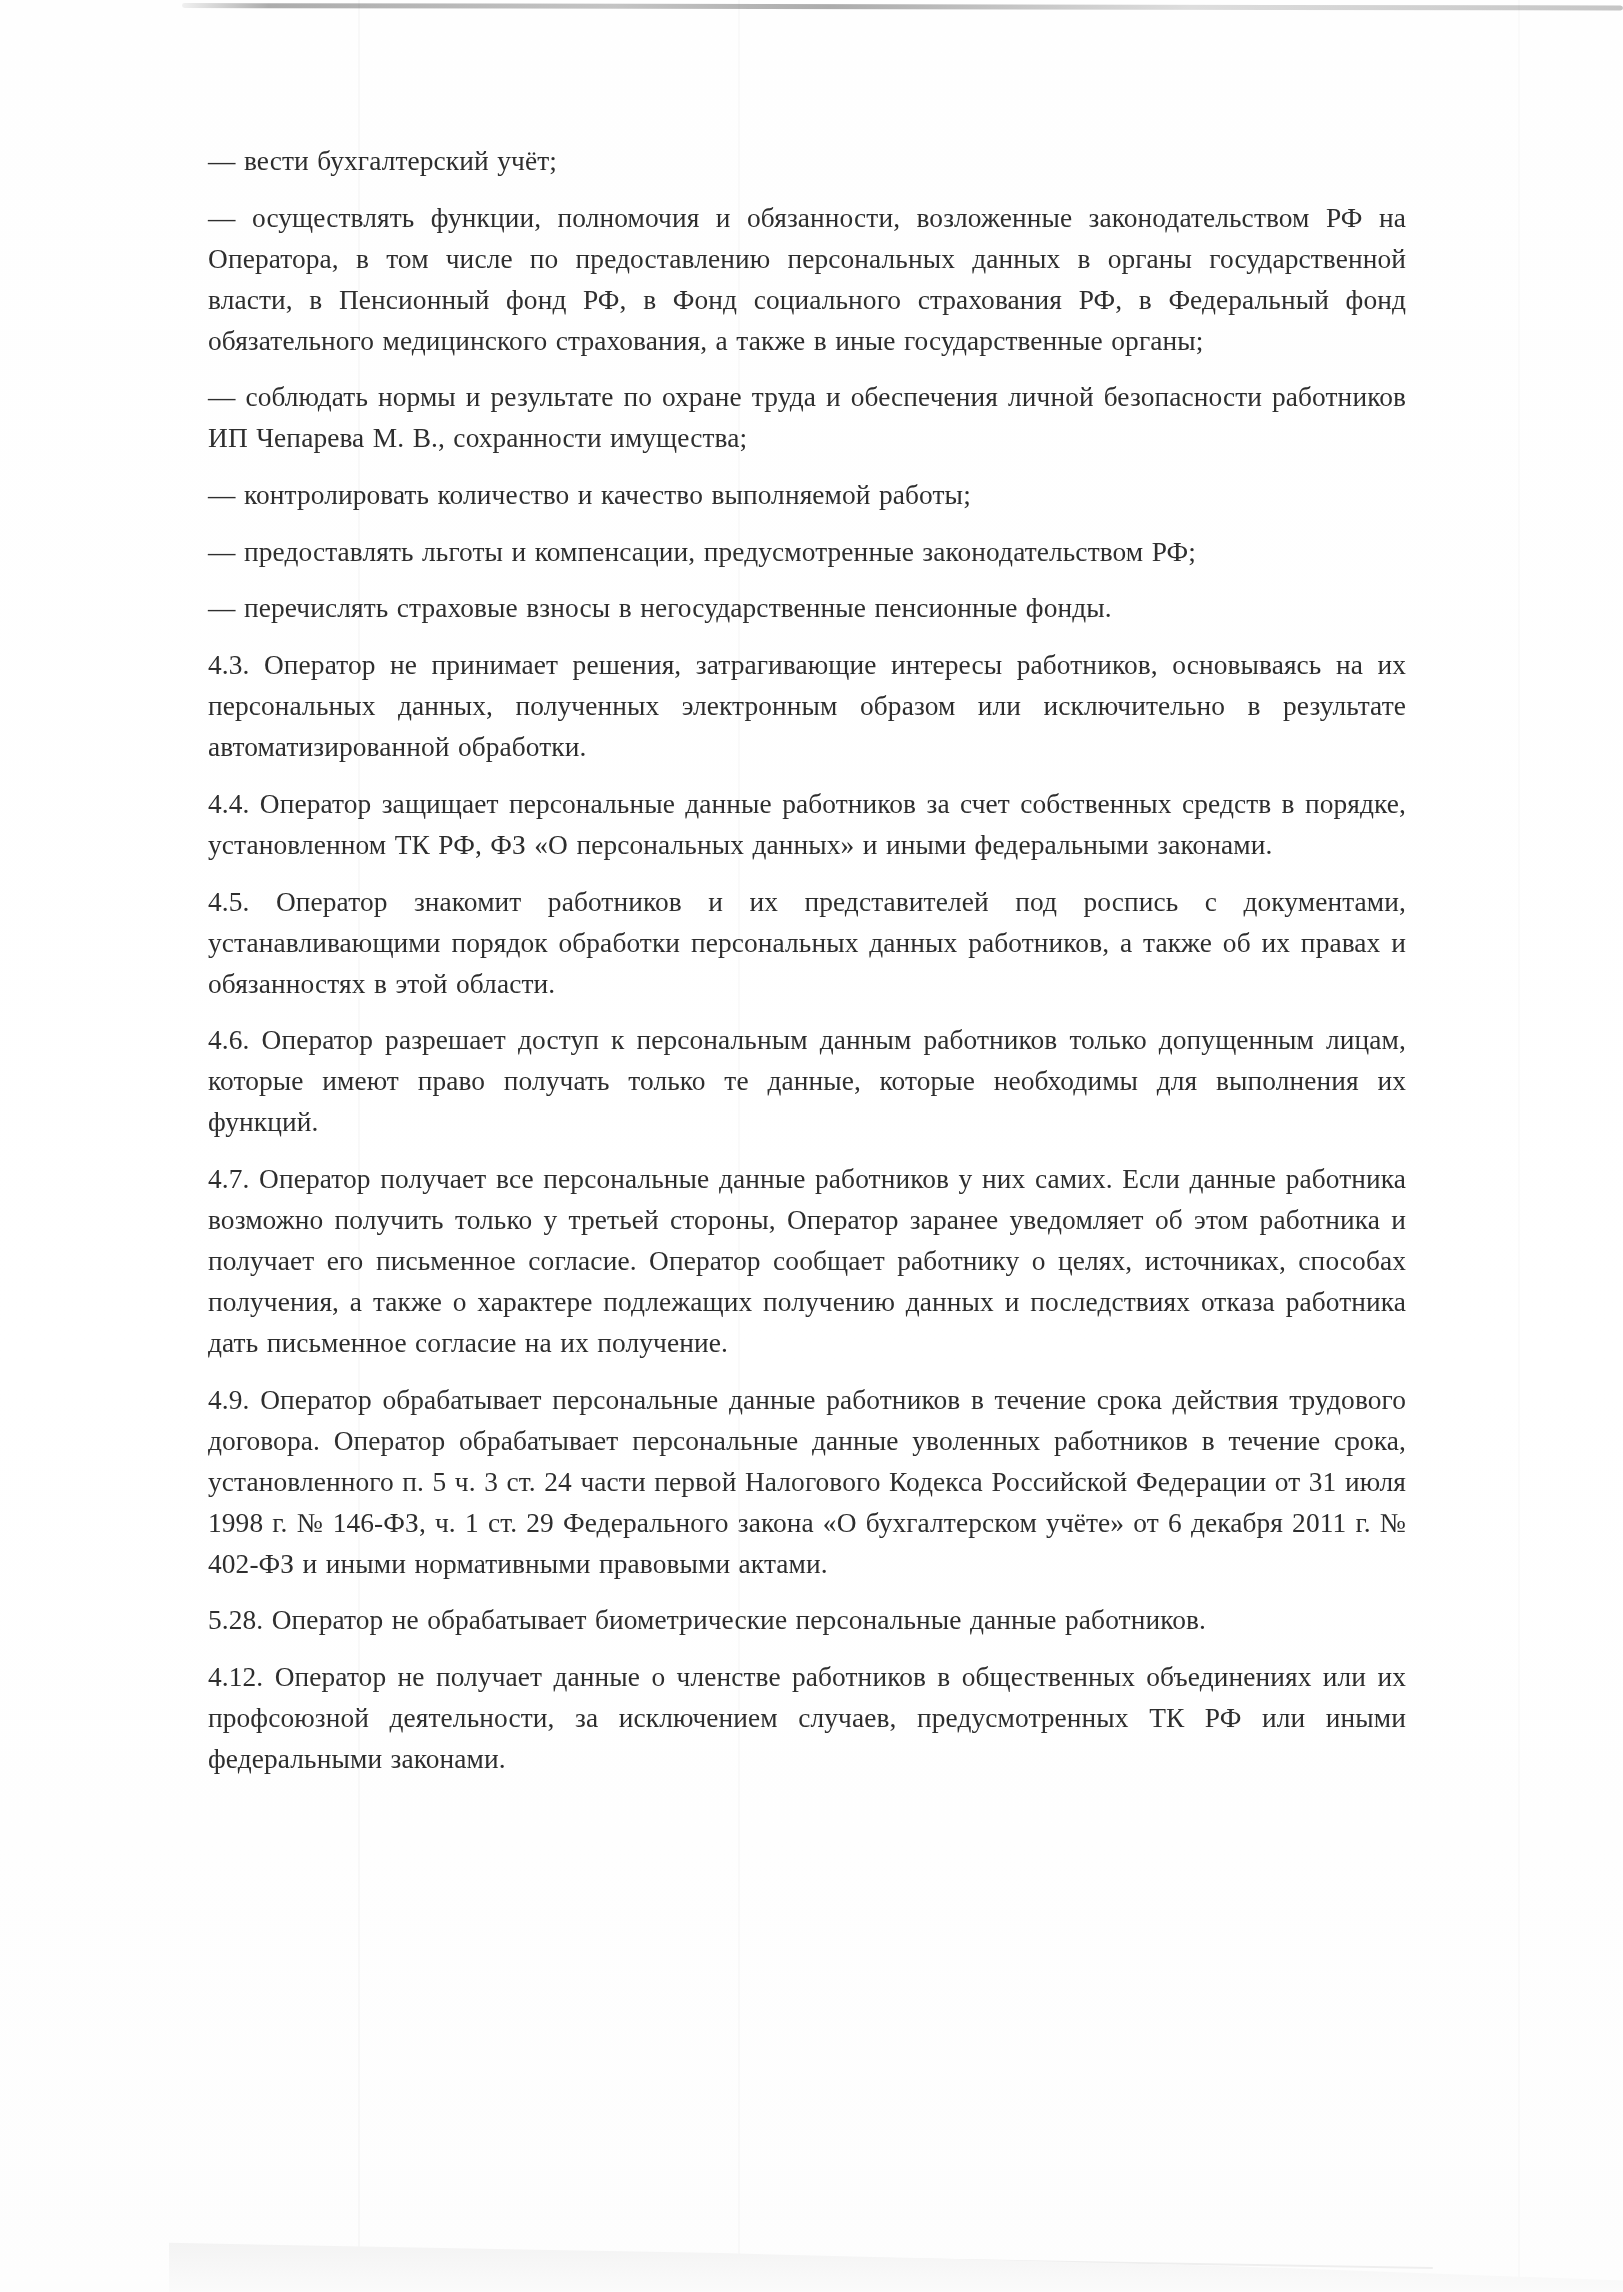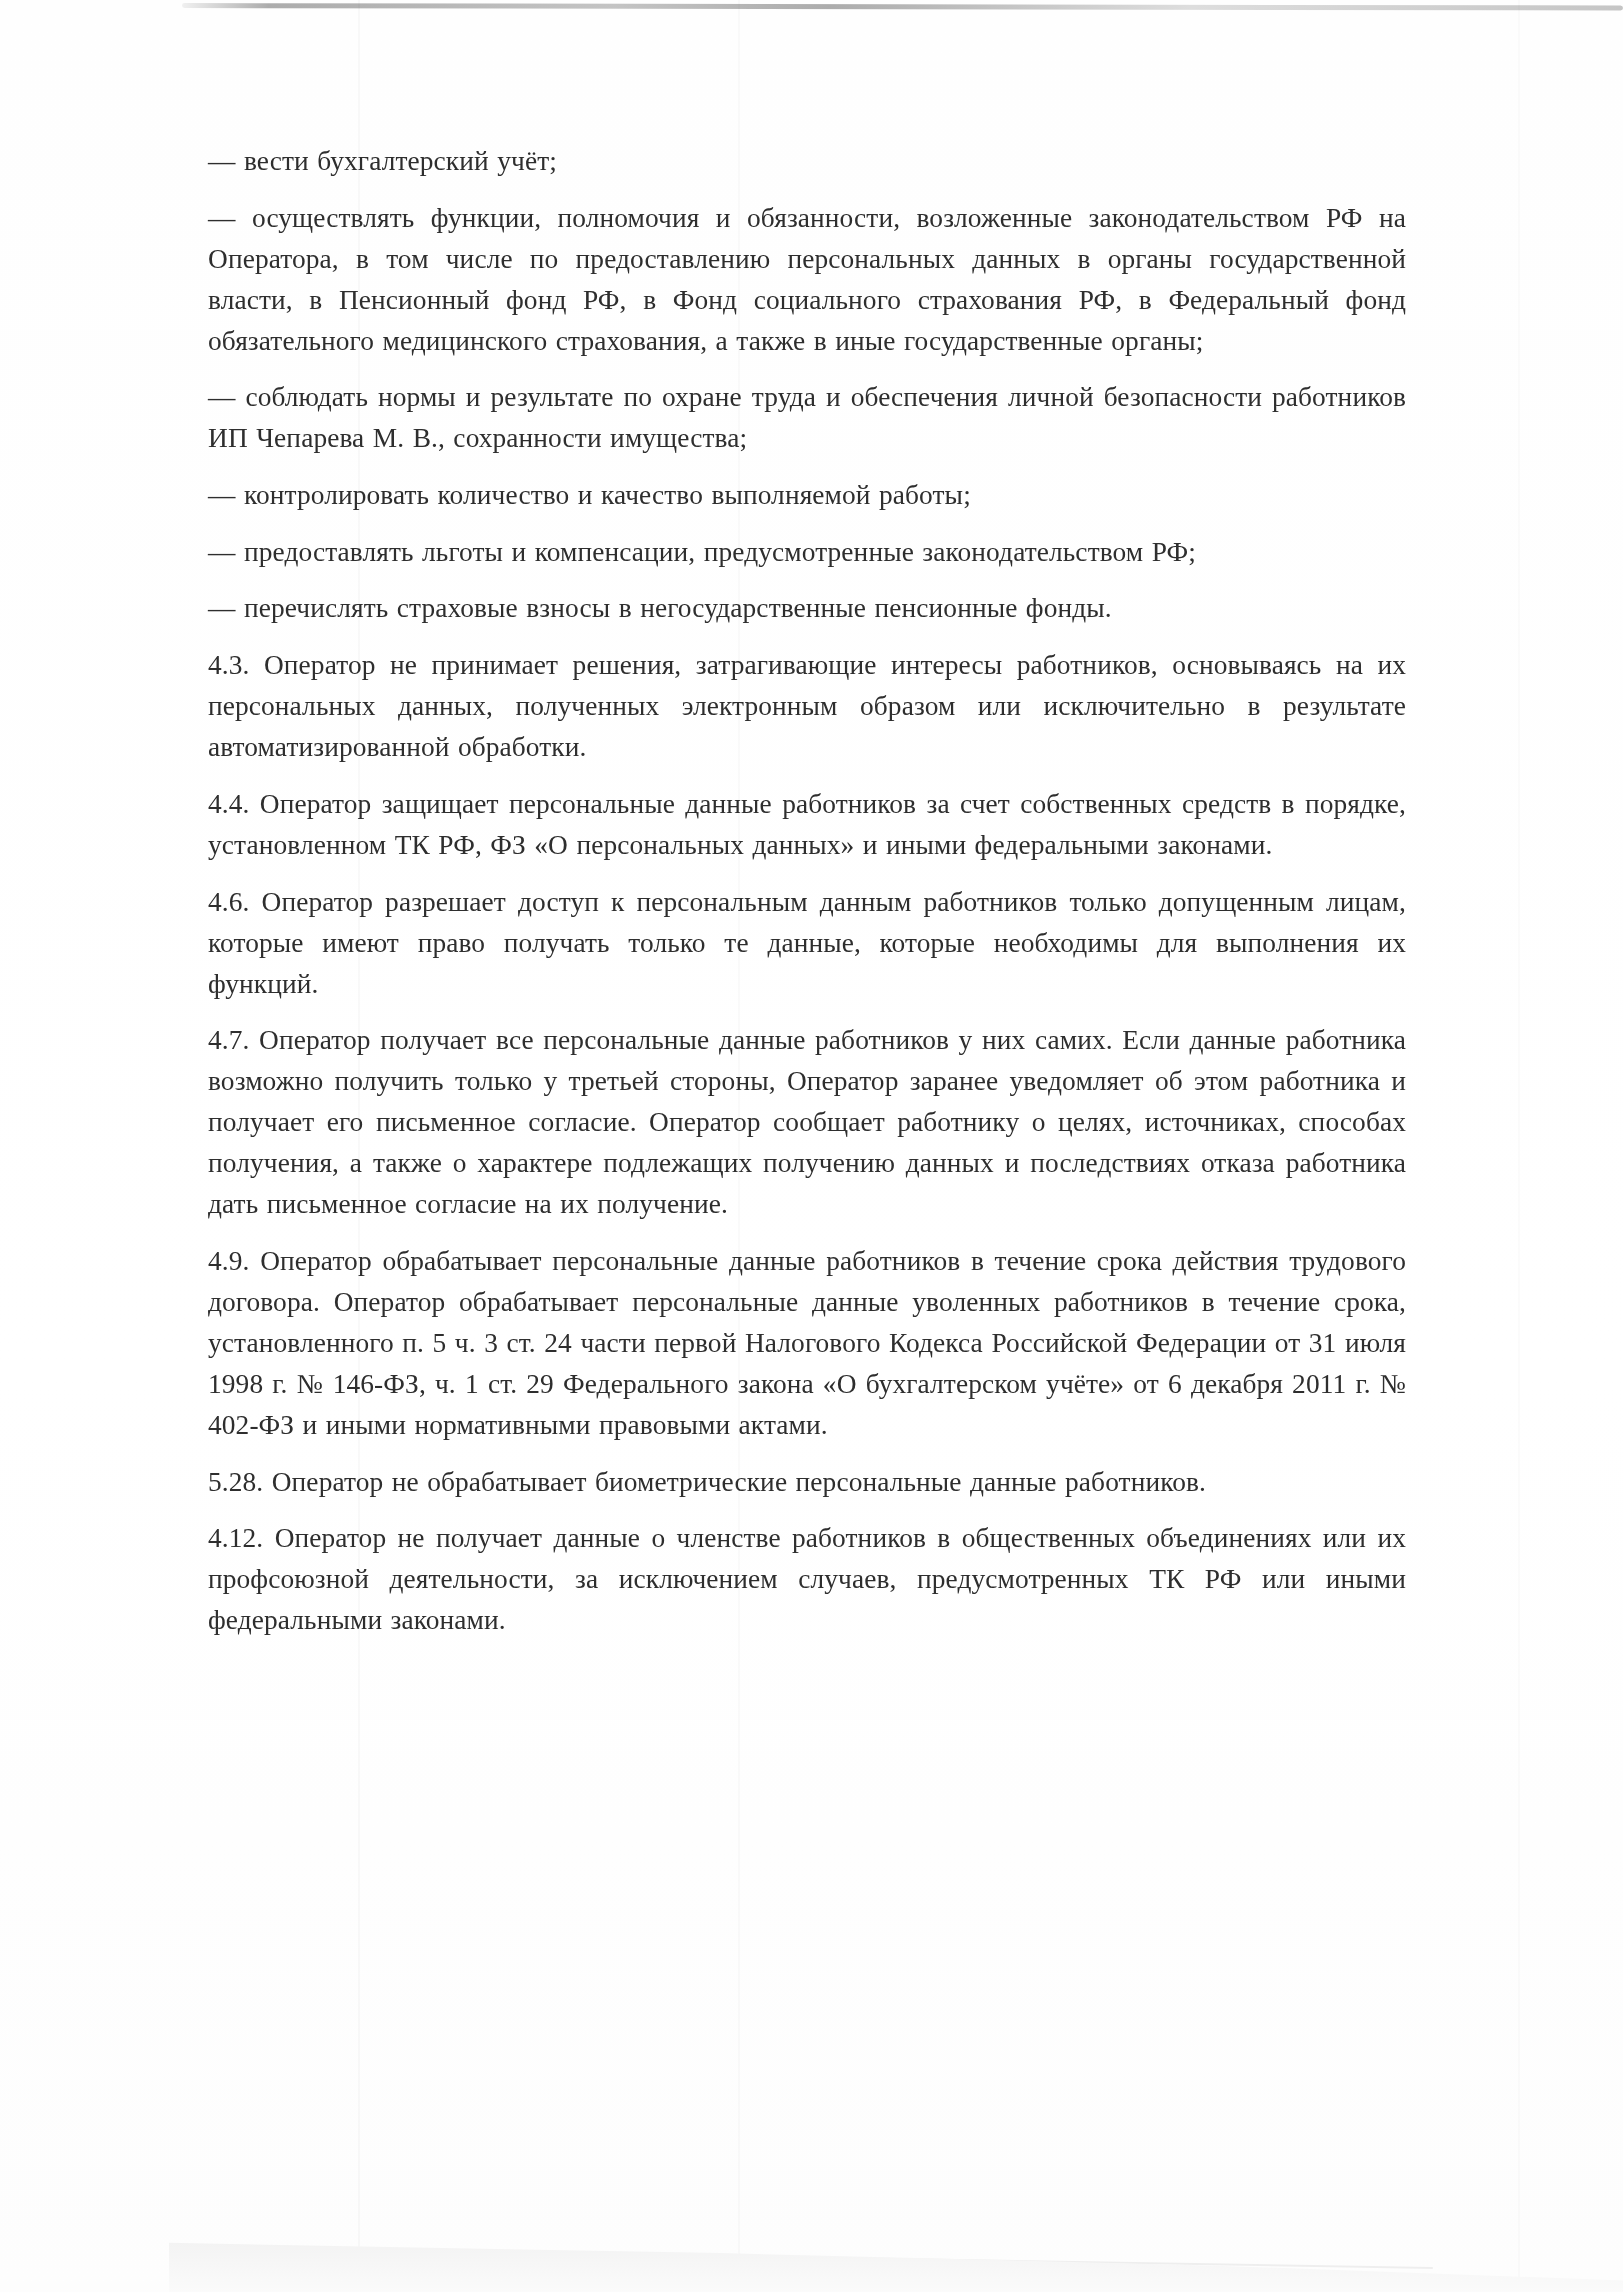--- a/index.html
+++ b/index.html
@@ -90,20 +90,21 @@
 
   <div class="content">
     <p class="para">— вести бухгалтерский учёт;</p>
     <p class="para">— осуществлять функции, полномочия и обязанности, возложенные законодательством РФ на Оператора, в том числе по предоставлению персональных данных в органы государственной власти, в Пенсионный фонд РФ, в Фонд социального страхования РФ, в Федеральный фонд обязательного медицинского страхования, а также в иные государственные органы;</p>
     <p class="para">— соблюдать нормы и результате по охране труда и обеспечения личной безопасности работников ИП Чепарева М. В., сохранности имущества;</p>
     <p class="para">— контролировать количество и качество выполняемой работы;</p>
     <p class="para">— предоставлять льготы и компенсации, предусмотренные законодательством РФ;</p>
     <p class="para">— перечислять страховые взносы в негосударственные пенсионные фонды.</p>
     <p class="para">4.3. Оператор не принимает решения, затрагивающие интересы работников, основываясь на их персональных данных, полученных электронным образом или исключительно в результате автоматизированной обработки.</p>
     <p class="para">4.4. Оператор защищает персональные данные работников за счет собственных средств в порядке, установленном ТК РФ, ФЗ «О персональных данных» и иными федеральными законами.</p>
+    <p class="para">4.5. Оператор знакомит работников и их представителей под роспись с документами, устанавливающими порядок обработки персональных данных работников, а также об их правах и обязанностях в этой области.</p>
     <p class="para">4.6. Оператор разрешает доступ к персональным данным работников только допущенным лицам, которые имеют право получать только те данные, которые необходимы для выполнения их функций.</p>
     <p class="para">4.7. Оператор получает все персональные данные работников у них самих. Если данные работника возможно получить только у третьей стороны, Оператор заранее уведомляет об этом работника и получает его письменное согласие. Оператор сообщает работнику о целях, источниках, способах получения, а также о характере подлежащих получению данных и последствиях отказа работника дать письменное согласие на их получение.</p>
     <p class="para">4.9. Оператор обрабатывает персональные данные работников в течение срока действия трудового договора. Оператор обрабатывает персональные данные уволенных работников в течение срока, установленного п. 5 ч. 3 ст. 24 части первой Налогового Кодекса Российской Федерации от 31 июля 1998 г. № 146-ФЗ, ч. 1 ст. 29 Федерального закона «О бухгалтерском учёте» от 6 декабря 2011 г. № 402-ФЗ и иными нормативными правовыми актами.</p>
     <p class="para">5.28. Оператор не обрабатывает биометрические персональные данные работников.</p>
     <p class="para">4.12. Оператор не получает данные о членстве работников в общественных объединениях или их профсоюзной деятельности, за исключением случаев, предусмотренных ТК РФ или иными федеральными законами.</p>
   </div>
 
   <div class="scan-bottom-edge"></div>
   <div class="scan-bottom-band"></div>
 

